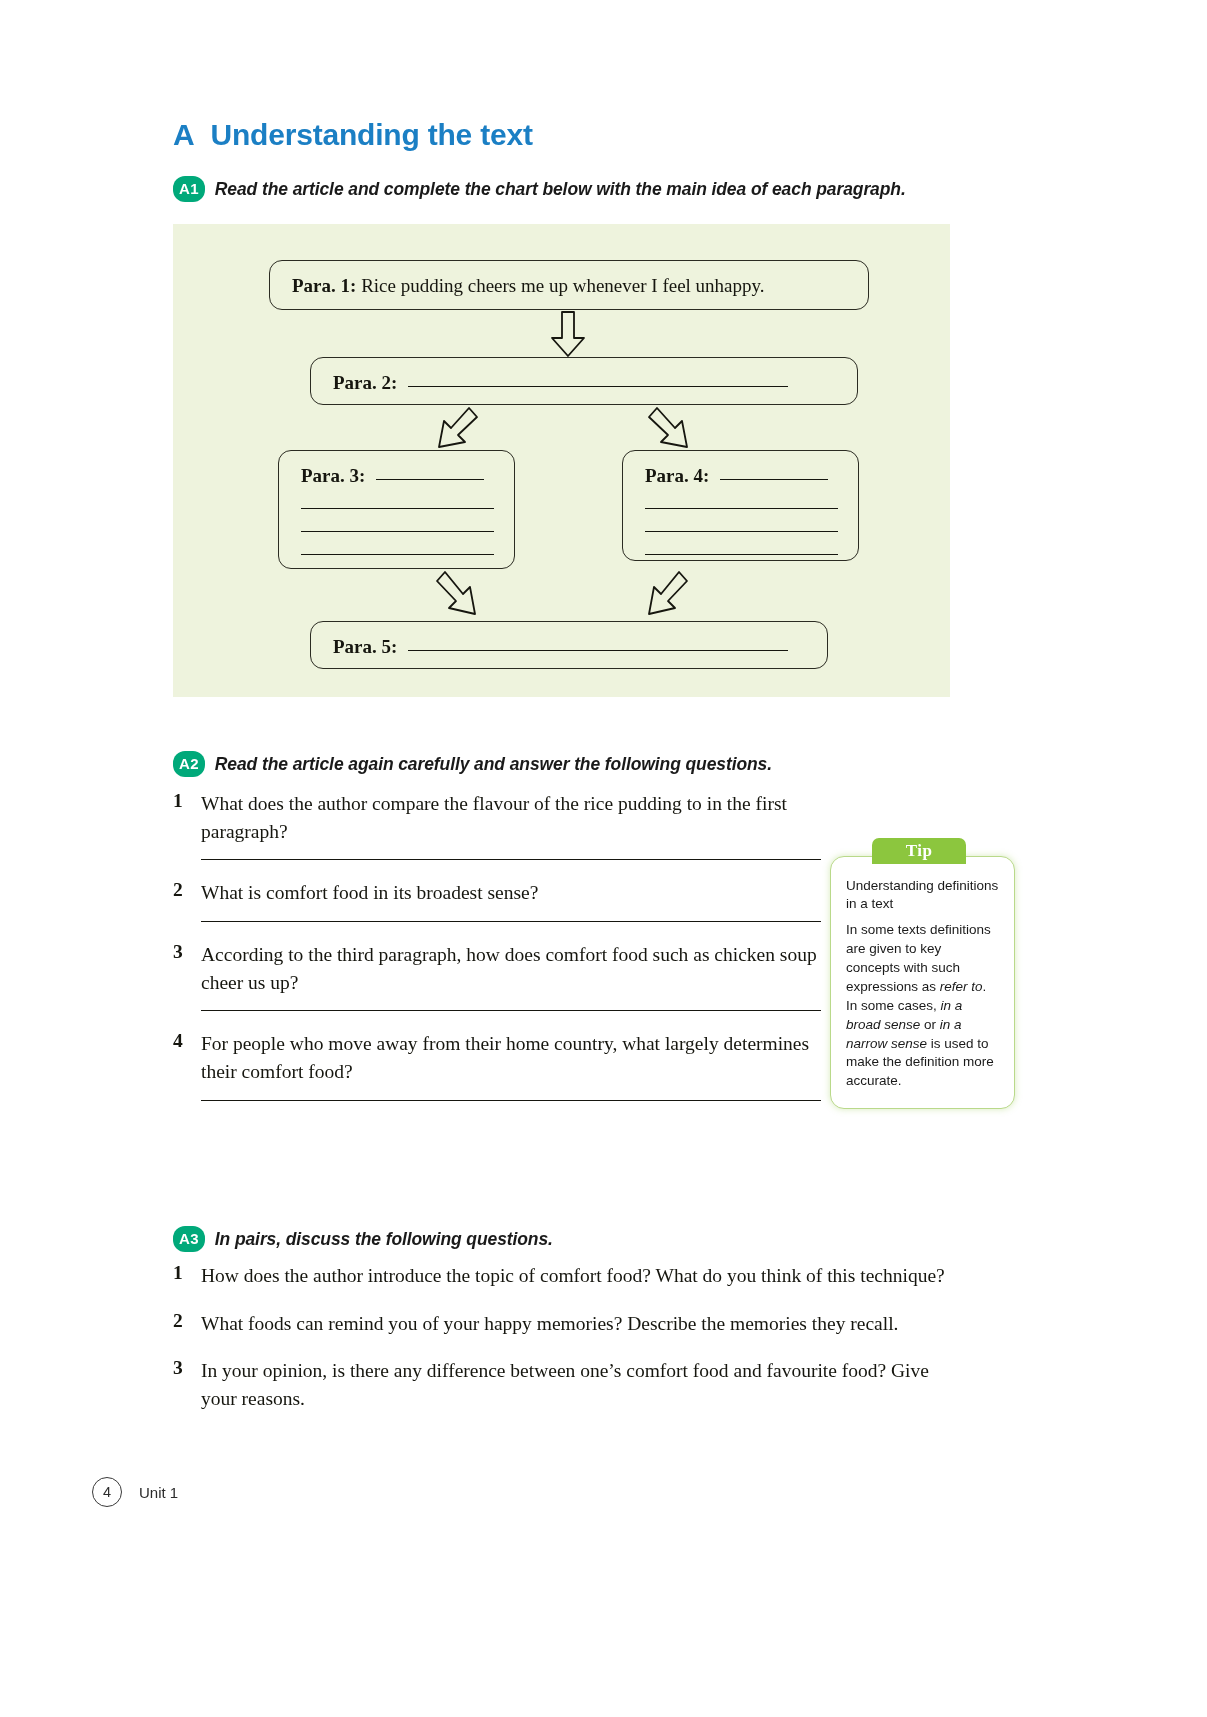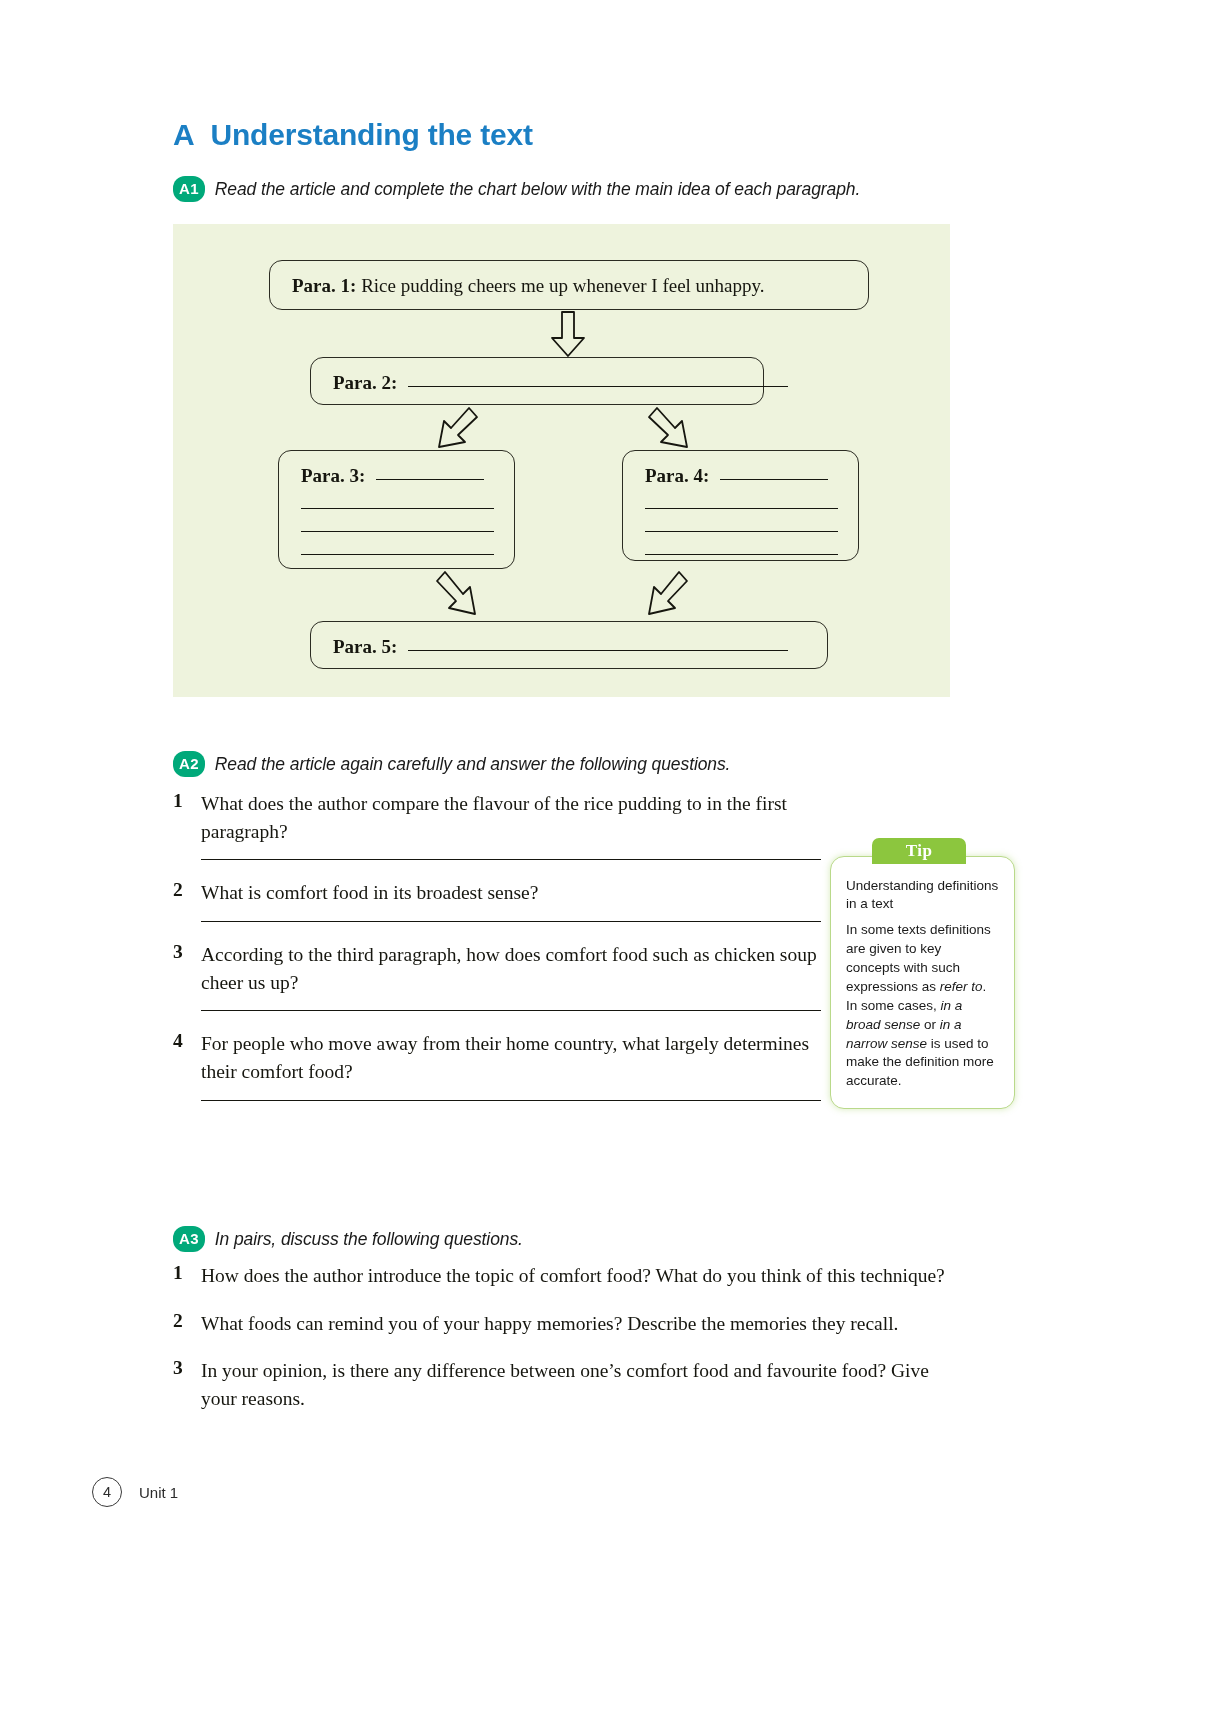--- a/index.html
+++ b/index.html
@@ -54,20 +54,21 @@
     min-width: 19px;
     text-align: center;
     letter-spacing: 0.3px;
     border-radius: 12px;
   }
   .instruction {
     font-style: italic;
     font-size: 17.5px;
     color: #1a1a1a;
     letter-spacing: -0.1px;
+    font-weight: bold;
   }
 
   #task-a1 { left: 173px; top: 176px; }
   #task-a2 { left: 173px; top: 751px; }
   #task-a3 { left: 173px; top: 1226px; }
 
   
   .chart-panel {
     position: absolute;
     left: 173px;
@@ -100,21 +101,21 @@
     vertical-align: 2px;
     margin-left: 6px;
   }
   .blank-row {
     position: absolute;
     left: 22px;
     border-bottom: 1.4px solid #16160f;
   }
 
   #box-p1 { left: 96px;  top: 36px;  width: 600px; height: 50px; }
-  #box-p2 { left: 137px; top: 133px; width: 454px; height: 48px; }
+  #box-p2 { left: 137px; top: 133px; width: 548px; height: 48px; }
   #box-p3 { left: 105px; top: 226px; width: 237px; height: 119px; }
   #box-p4 { left: 449px; top: 226px; width: 237px; height: 111px; }
   #box-p5 { left: 137px; top: 397px; width: 518px; height: 48px; }
 
   
   .arrow { position: absolute; }
   #arrow-1-2 { left: 374px; top: 86px;  width: 42px; height: 48px; }
   #arrow-2-3 { left: 252px; top: 180px; width: 58px; height: 48px; }
   #arrow-2-4 { left: 470px; top: 180px; width: 58px; height: 48px; }
   #arrow-3-5 { left: 258px; top: 344px; width: 58px; height: 54px; }

